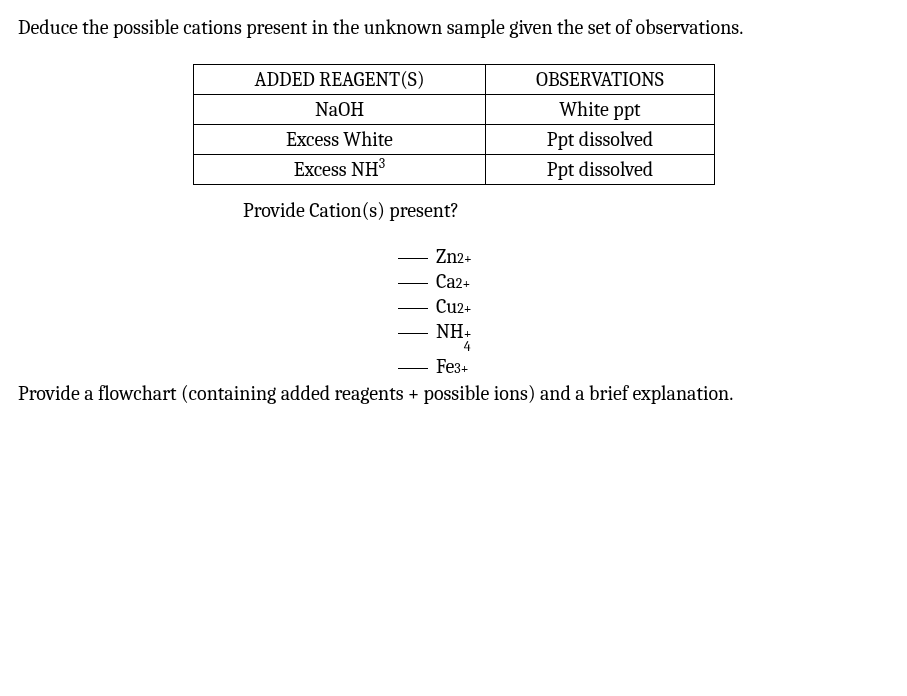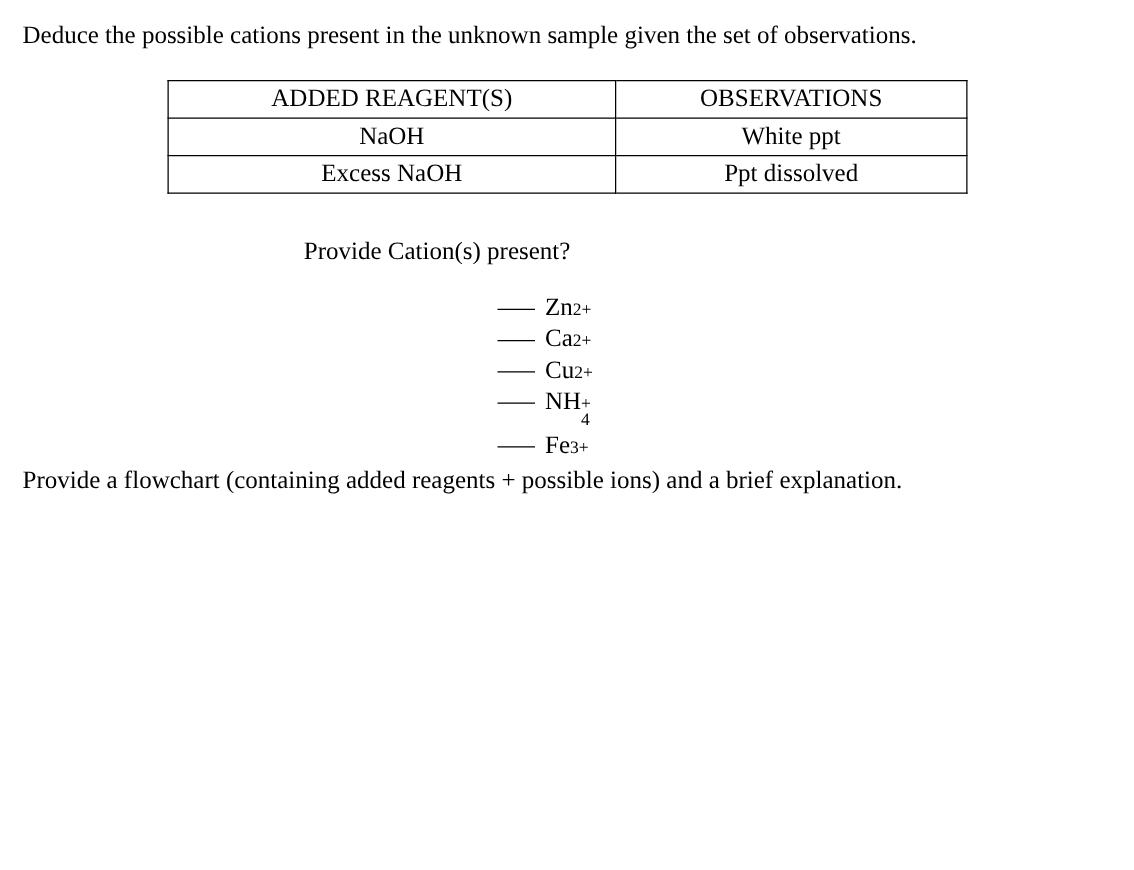--- a/index.html
+++ b/index.html
@@ -1,28 +1,28 @@
 <!DOCTYPE html>
 <html><head>
   <meta charset="utf-8">
   <style>
-    * { margin: 0; padding: 0; box-sizing: border-box; font-family: Liberation Serif, serif; }
+    * { margin: 0; padding: 0; box-sizing: border-box; }
     body {
       font-family: Cambria, Georgia, serif;
       font-size: 20px;
       color: #000;
       background: #fff;
       padding: 14px 18px;
       width: 907px;
     }
     .intro { line-height: 1.4; margin-bottom: 22px; }
     table {
       border-collapse: collapse;
-      margin: 0 auto 32px auto;
-      width: 640px;
+      margin: 0 auto 12px auto;
+      width: 522px;
       padding-left: 16px;
     }
     th, td {
       border: 1.5px solid #000;
       padding: 3px 10px;
       font-size: 20px;
       font-weight: normal;
       text-align: center;
     }
     th { text-align: center; }
@@ -67,21 +67,25 @@
   <tbody>
       <tr>
     <th>ADDED REAGENT(S)</th>
     <th>OBSERVATIONS</th>
   </tr>
   <tr>
     <td><span>NaOH</span></td>
     <td><span>White ppt</span></td>
   </tr>
   <tr>
-    <td><span>Excess NaOH</span></td>
+    <td><span>Excess White</span></td>
+    <td><span>Ppt dissolved</span></td>
+  </tr>
+  <tr>
+    <td><span>Excess NH</span><span class="sup">3</span></td>
     <td><span>Ppt dissolved</span></td>
   </tr>
 </tbody>
   </table>
 
 <div class="prompt">
   <div>Provide Cation(s) present?</div>
 </div>
 
 <div class="options">

